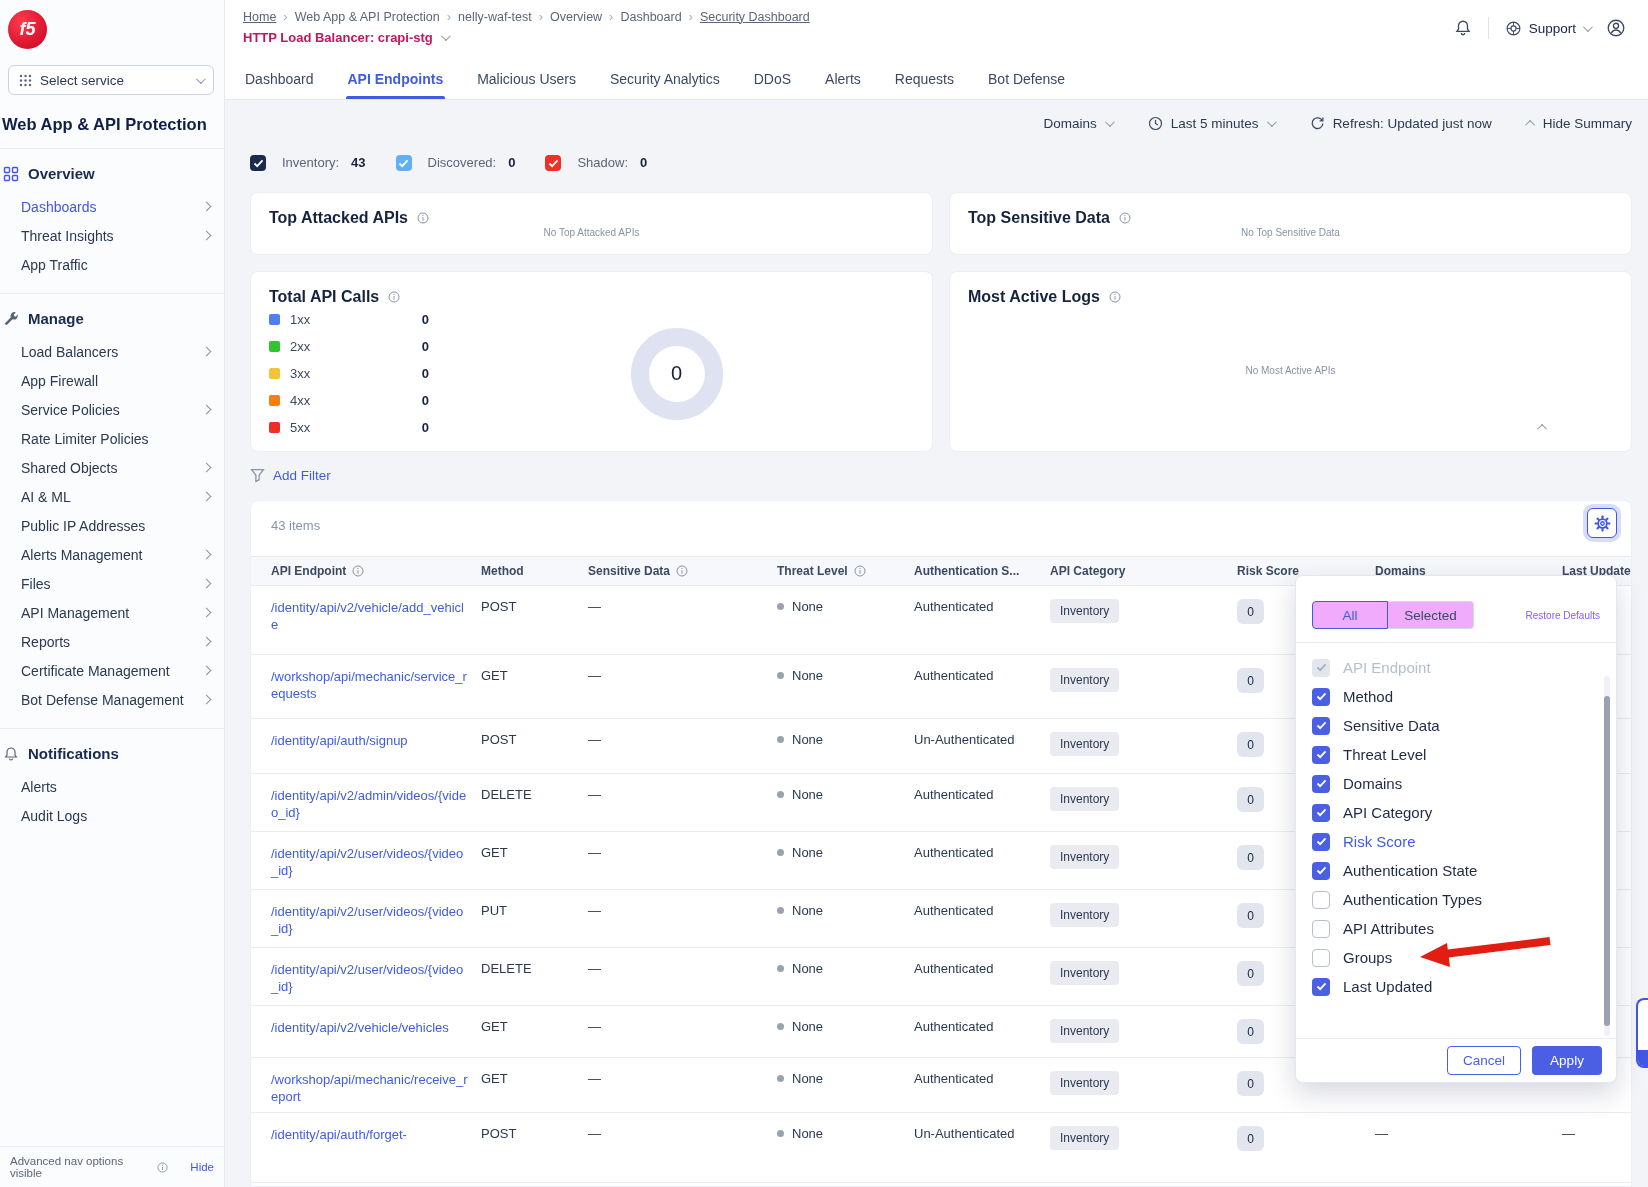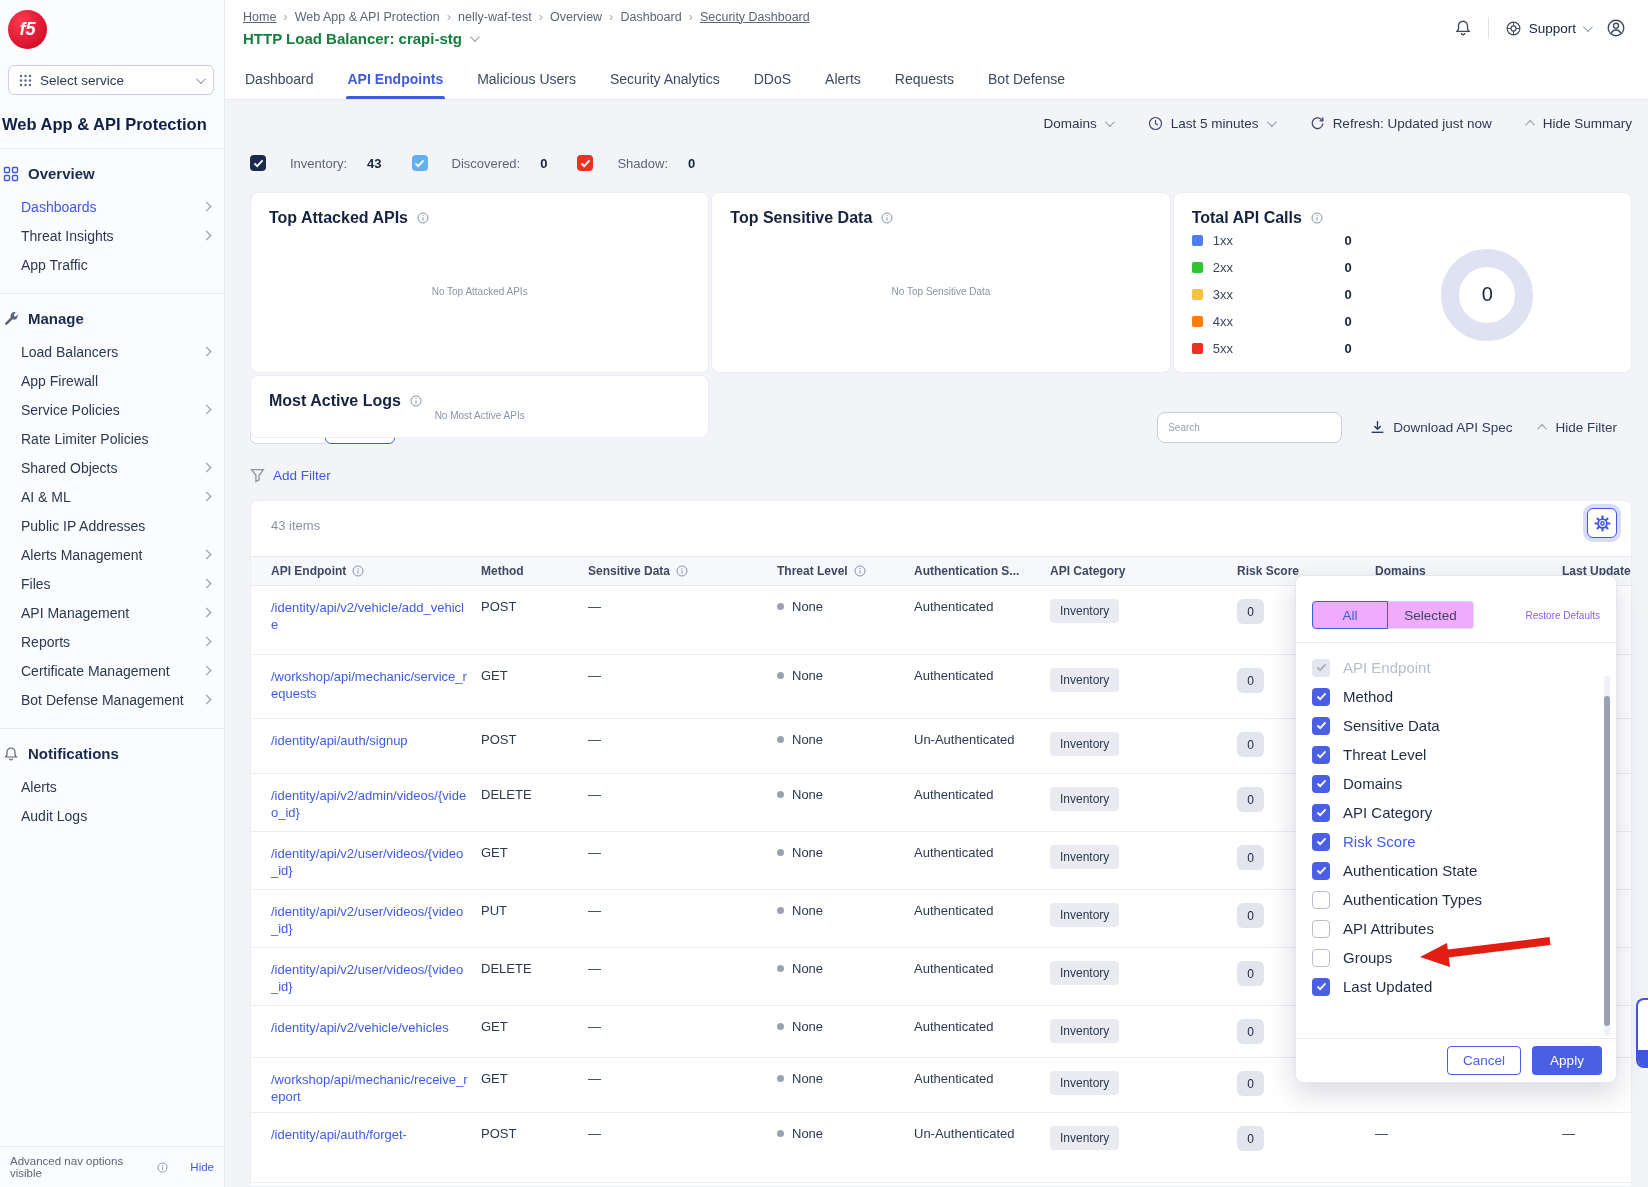--- a/index.html
+++ b/index.html
@@ -34,44 +34,44 @@
   .cv.down{transform:rotate(45deg) translateY(-2px)}
   .cv.up{transform:rotate(-135deg) translateY(-2px)}
   .cv.right{transform:rotate(-45deg)}
 
   
   .main{margin-left:225px;height:100%;display:flex;flex-direction:column}
   .header{background:#fff;height:56px;display:flex;align-items:flex-start;padding:9px 22px 0 18px}
   .breadcrumb{display:flex;align-items:center;gap:7px;font-size:12.5px;color:#5b6579;flex-wrap:nowrap}
   .bc-sep{color:#a6adbd;font-size:13px}
   .bc-link{text-decoration:underline;cursor:pointer}
-  .page-title{margin-top:6px;font-size:15px;font-weight:bold;color:#15803d;display:flex;align-items:center;gap:8px}
+  .page-title{margin-top:6px;font-size:13px;font-weight:bold;color:#be185d;display:flex;align-items:center;gap:8px}
   .header-right{margin-left:auto;display:flex;align-items:center;gap:16px;padding-top:8px}
   .hdr-div{width:1px;height:22px;background:#dfe2ea}
   .support{display:flex;align-items:center;gap:7px;font-size:13.5px;color:#16233f;cursor:pointer}
 
   
   .tabbar{background:#fff;height:44px;border-bottom:1px solid #e7e9f0;display:flex;gap:34px;
           padding-left:20px;align-items:stretch}
   .tab{display:flex;align-items:center;font-size:14px;color:#3c4961;cursor:pointer;position:relative;padding-top:2px}
   .tab.active{color:#3f5ce0;font-weight:bold}
   .tab.active::after{content:"";position:absolute;left:-2px;right:-2px;bottom:0;height:3px;background:#3f5ce0;border-radius:2px 2px 0 0}
 
   
   .content{flex:1;padding:16px 16px 0 25px;display:flex;flex-direction:column;overflow:hidden}
   .toolbar{display:flex;justify-content:flex-end;align-items:center;gap:36px;font-size:13.5px;color:#2a3950}
   .tb-item{display:flex;align-items:center;gap:8px;cursor:pointer}
 
   .counters{margin-top:24px;display:flex;gap:30px;align-items:center}
-  .counter{display:flex;align-items:center;gap:24px;cursor:pointer}
+  .counter{display:flex;gap:16px;cursor:pointer}
   .cbx{width:16px;height:16px;border-radius:4px;display:flex;align-items:center;justify-content:center;flex:none}
   .counter .lab{font-size:13px;color:#5b6579}
   .counter .val{font-size:13px;font-weight:bold;color:#16233f;margin-left:-4px}
 
-  .cards{margin-top:21px;display:grid;grid-template-columns:repeat(3,1fr);gap:2px;height:200px}
+  .cards{margin-top:21px;display:grid;grid-template-columns:repeat(2,1fr);gap:16px;height:200px}
   .card{background:#fff;border:1px solid #eceef4;border-radius:8px;padding:16px 18px;position:relative;display:flex;flex-direction:column}
   .card-title{display:flex;align-items:center;gap:9px;font-size:16px;font-weight:600;color:#16233f}
   .card-empty{flex:1;display:flex;align-items:center;justify-content:center;font-size:10px;color:#8a93a5}
   .card-body{flex:1;display:flex;align-items:center;gap:10px;padding-top:6px}
   .legend{width:160px;display:flex;flex-direction:column;gap:12px}
   .lg-row{display:flex;align-items:center;font-size:13px;color:#3c4961}
   .lg-sq{width:11px;height:11px;border-radius:2px;margin-right:10px;flex:none}
   .lg-val{margin-left:auto;font-weight:bold;color:#16233f}
   .donut-wrap{flex:1;display:flex;align-items:center;justify-content:center}
   .donut{width:92px;height:92px;border:18px solid #dfe2f0;border-radius:50%;

